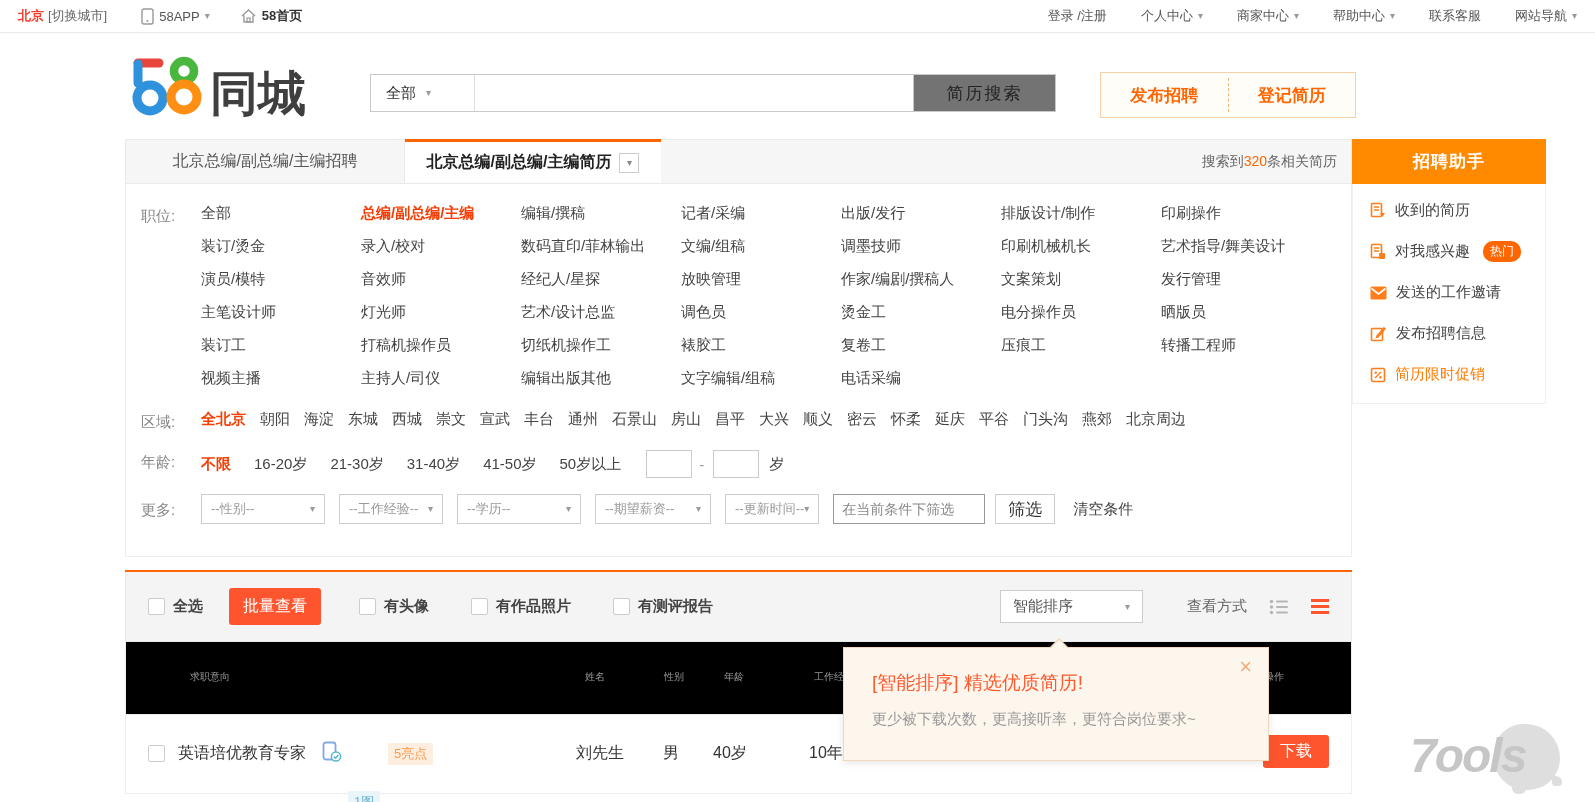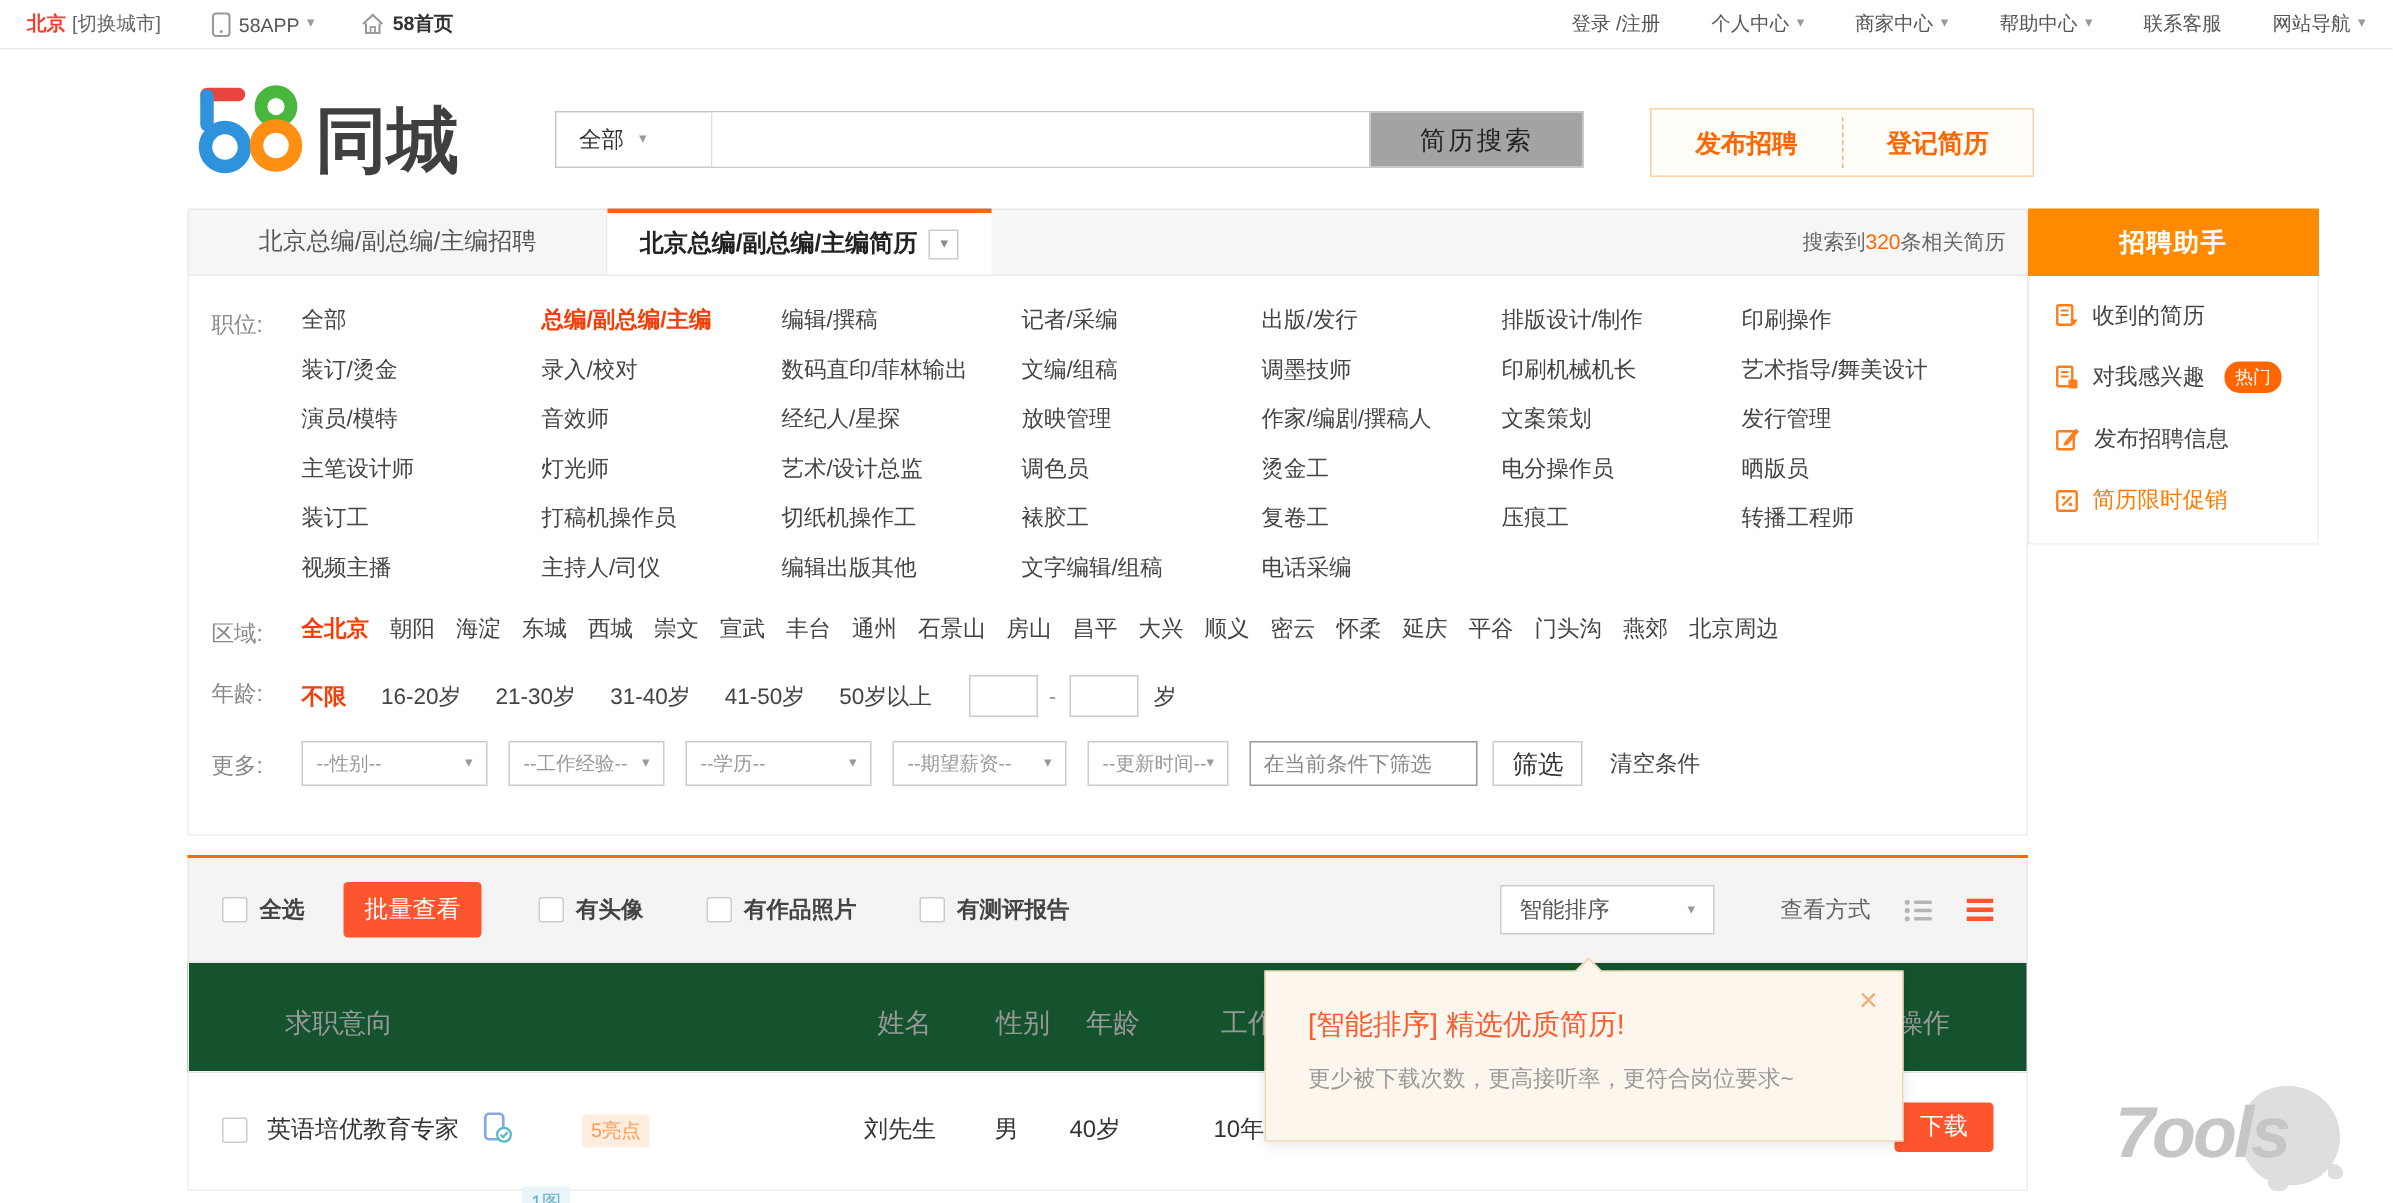--- a/index.html
+++ b/index.html
@@ -16,21 +16,21 @@
   .tb-item{display:flex;align-items:center;gap:5px;margin-right:30px;white-space:nowrap;}
   .tb-right{margin-left:auto;display:flex;align-items:center;}
   .tb-right .tb-item{margin-right:0;margin-left:34px;}
   .caret{color:#999;font-size:10px;line-height:1;}
   .bold{font-weight:bold;color:#333;}
   
   .logo{left:126px;top:54px;}
   .searchbox{left:370px;top:74px;width:686px;height:38px;border:1px solid #c9c9c9;display:flex;align-items:stretch;box-sizing:border-box;background:#fff;}
   .s-cat{width:88px;border-right:1px solid #ddd;display:flex;align-items:center;padding-left:15px;gap:10px;font-size:15px;color:#333;cursor:pointer;}
   .s-input{flex:1;border:none;outline:none;font-size:15px;padding:0 10px;font-family:inherit;}
-  .s-btn{width:142px;border:none;border-left:1px solid #c9c9c9;background:#a3a3a3;font-size:17px;color:#222;cursor:pointer;letter-spacing:2px;font-family:inherit;}
+  .s-btn{width:142px;border:none;border-left:1px solid #c9c9c9;background:#737373;font-size:17px;color:#222;cursor:pointer;letter-spacing:2px;font-family:inherit;}
   .hdr-actions{left:1100px;top:72px;width:256px;height:46px;border:1px solid #f6d0a6;background:#fffdf8;display:flex;box-sizing:border-box;}
   .hdr-actions .act{flex:1;display:flex;align-items:center;justify-content:center;color:#ff6600;font-size:17px;font-weight:bold;cursor:pointer;}
   .hdr-actions .div{width:0;border-left:1px dashed #f0b377;margin:5px 0;}
   
   .tabstrip{left:125px;top:139px;width:1227px;height:45px;background:#f6f6f6;border:1px solid #eaeaea;box-sizing:border-box;display:flex;}
   .tab1{width:278px;display:flex;align-items:center;justify-content:center;font-size:16px;color:#555;border-right:1px solid #eaeaea;cursor:pointer;}
   .tab2{width:256px;background:#fff;border-top:3px solid #ff6600;margin-top:-1px;display:flex;align-items:center;justify-content:center;gap:8px;font-size:16px;font-weight:bold;color:#222;cursor:pointer;}
   .ddbox{width:18px;height:18px;border:1px solid #ccc;background:#fff;display:flex;align-items:center;justify-content:center;color:#888;font-size:10px;cursor:pointer;}
   .result{margin-left:auto;align-self:center;padding-right:14px;font-size:14px;color:#666;}
   .result .cnt{color:#ff6600;}
@@ -62,21 +62,21 @@
   .listsec{left:125px;top:570px;width:1227px;border-top:2px solid #ff6600;box-sizing:border-box;}
   .controls{height:70px;background:#f4f4f4;border:1px solid #e9e9e9;border-top:none;display:flex;align-items:center;padding:0 22px;box-sizing:border-box;font-size:15px;color:#444;}
   .cb{width:15px;height:15px;border:1px solid #ccc;background:#fff;border-radius:2px;display:inline-block;cursor:pointer;flex:none;}
   .cbl{margin-left:8px;cursor:pointer;font-weight:bold;}
   .batch-btn{margin-left:26px;background:#ff552e;color:#fff;border:none;border-radius:3px;font-size:16px;padding:8px 14px;cursor:pointer;font-family:inherit;}
   .gap38{margin-left:38px;} .gap42{margin-left:42px;}
   .sortsel{margin-left:auto;width:143px;height:33px;border:1px solid #ccc;background:#fff;display:flex;align-items:center;justify-content:space-between;padding:0 12px;box-sizing:border-box;font-size:15px;color:#555;cursor:pointer;}
   .viewlbl{margin-left:44px;color:#666;}
   .vicon{margin-left:22px;cursor:pointer;display:inline-flex;}
   
-  .thead{height:72px;background:#14532d;border:1px solid #eee;border-top:none;position:relative;font-size:18px;color:#999;}
+  .thead{height:72px;background:#000000;border:1px solid #eee;border-top:none;position:relative;font-size:10px;color:#999;}
   .thead span{position:absolute;top:28px;}
   .th0{left:64px;} .th1{left:459px;} .th2{left:538px;} .th3{left:598px;} .th4{left:688px;} .th5{left:1138px;}
   .trow{height:78px;background:#fff;border:1px solid #eee;border-top:none;position:relative;font-size:16px;color:#333;}
   .trow .cb{position:absolute;left:22px;top:30px;}
   .intent{position:absolute;left:52px;top:28px;font-size:16px;color:#333;cursor:pointer;}
   .ricon{position:absolute;left:196px;top:26px;}
   .badge{position:absolute;top:28px;font-size:13px;padding:2px 6px;border-radius:2px;}
   .b-img{left:222px;background:#e9f5fa;color:#6ab0cf;margin-top:48px;}
   .b-hl{left:262px;background:#fdeee0;color:#ff9a4d;}
   .c-name{position:absolute;left:450px;top:28px;} .c-gen{position:absolute;left:537px;top:28px;}
@@ -374,20 +374,27 @@
   <div class="as-item">
     <svg width="16" height="17" viewBox="0 0 16 17">
         <rect x="1.5" y="1.5" width="10" height="13" rx="1" fill="none" stroke="#ff7d1a" stroke-width="1.6"></rect>
         <path d="M4 5 h5 M4 8 h5" stroke="#ff7d1a" stroke-width="1.3"></path>
         <rect x="9" y="10" width="6" height="6" rx="1" fill="#ff7d1a"></rect>
       </svg>
     <span>对我感兴趣</span>
     <span class="as-badge">热门</span>
   </div>
   <div class="as-item">
+    <svg width="17" height="14" viewBox="0 0 17 14">
+        <rect x="0.5" y="0.5" width="16" height="13" rx="1.5" fill="#ff7d1a"></rect>
+        <path d="M1.5 2.5 l7 5.5 7-5.5" fill="none" stroke="#fff" stroke-width="1.6"></path>
+      </svg>
+    <span>发送的工作邀请</span>
+  </div>
+  <div class="as-item">
     <svg width="17" height="17" viewBox="0 0 17 17">
         <rect x="1.5" y="3.5" width="11" height="12" rx="1" fill="none" stroke="#ff7d1a" stroke-width="1.6"></rect>
         <path d="M6.5 10.5 L13.8 1.8 l2.2 1.9 -7.3 8.7 -3.2 1z" fill="#ff7d1a"></path>
       </svg>
     <span>发布招聘信息</span>
   </div>
   <div class="as-item hl">
     <svg width="16" height="16" viewBox="0 0 16 16">
         <rect x="1.5" y="1.5" width="13" height="13" rx="1.5" fill="none" stroke="#ff7d1a" stroke-width="1.6"></rect>
         <path d="M5 11 L11 5" stroke="#ff7d1a" stroke-width="1.4"></path>

